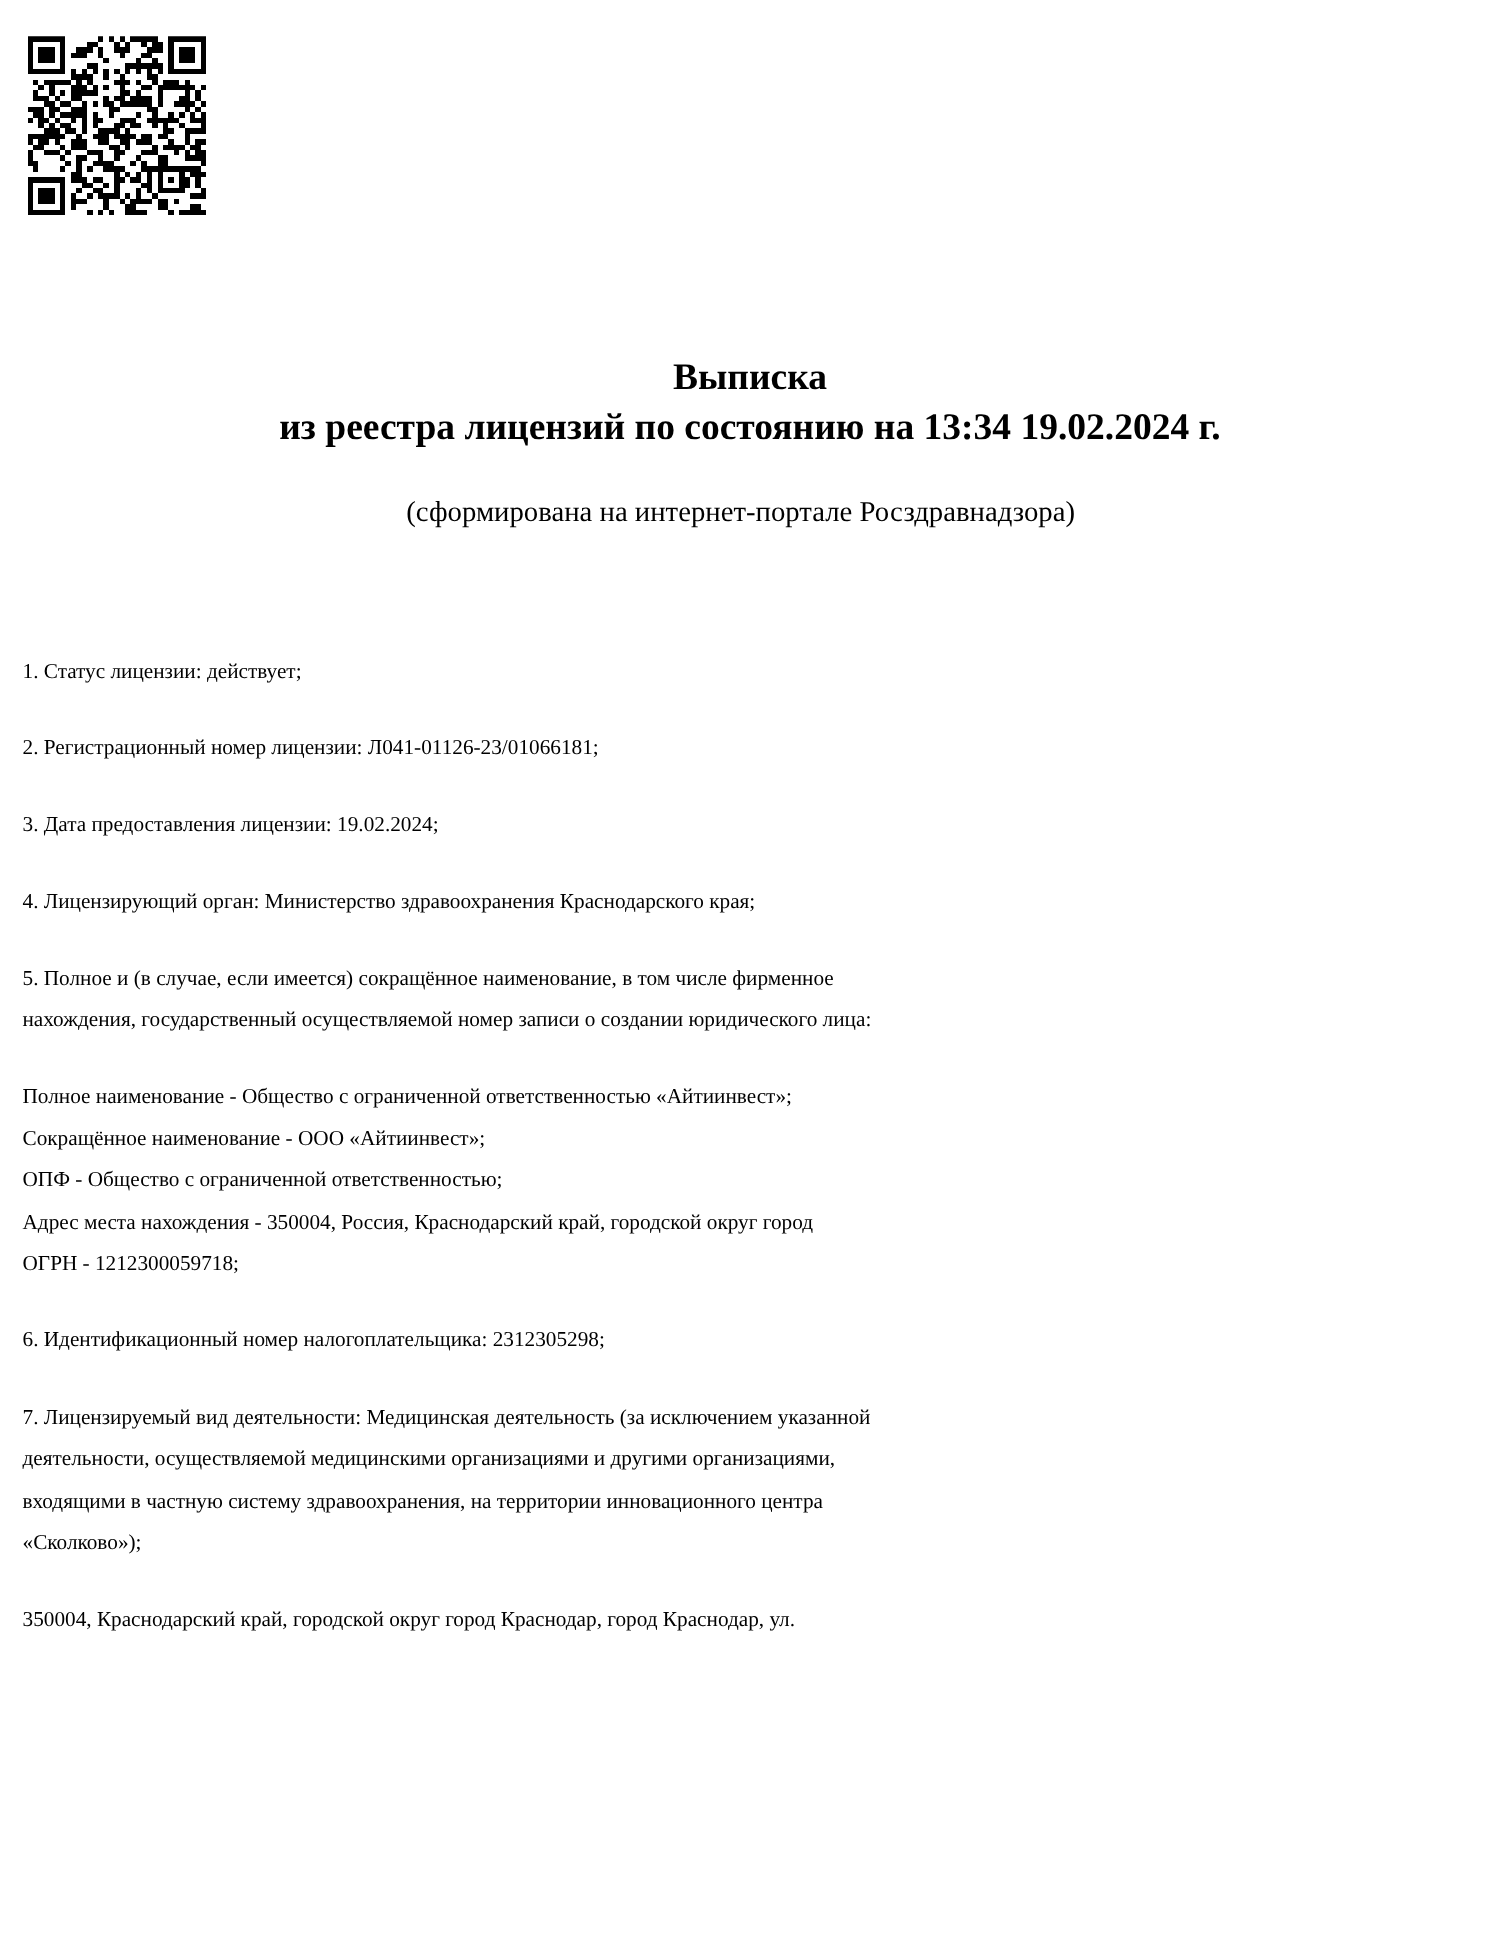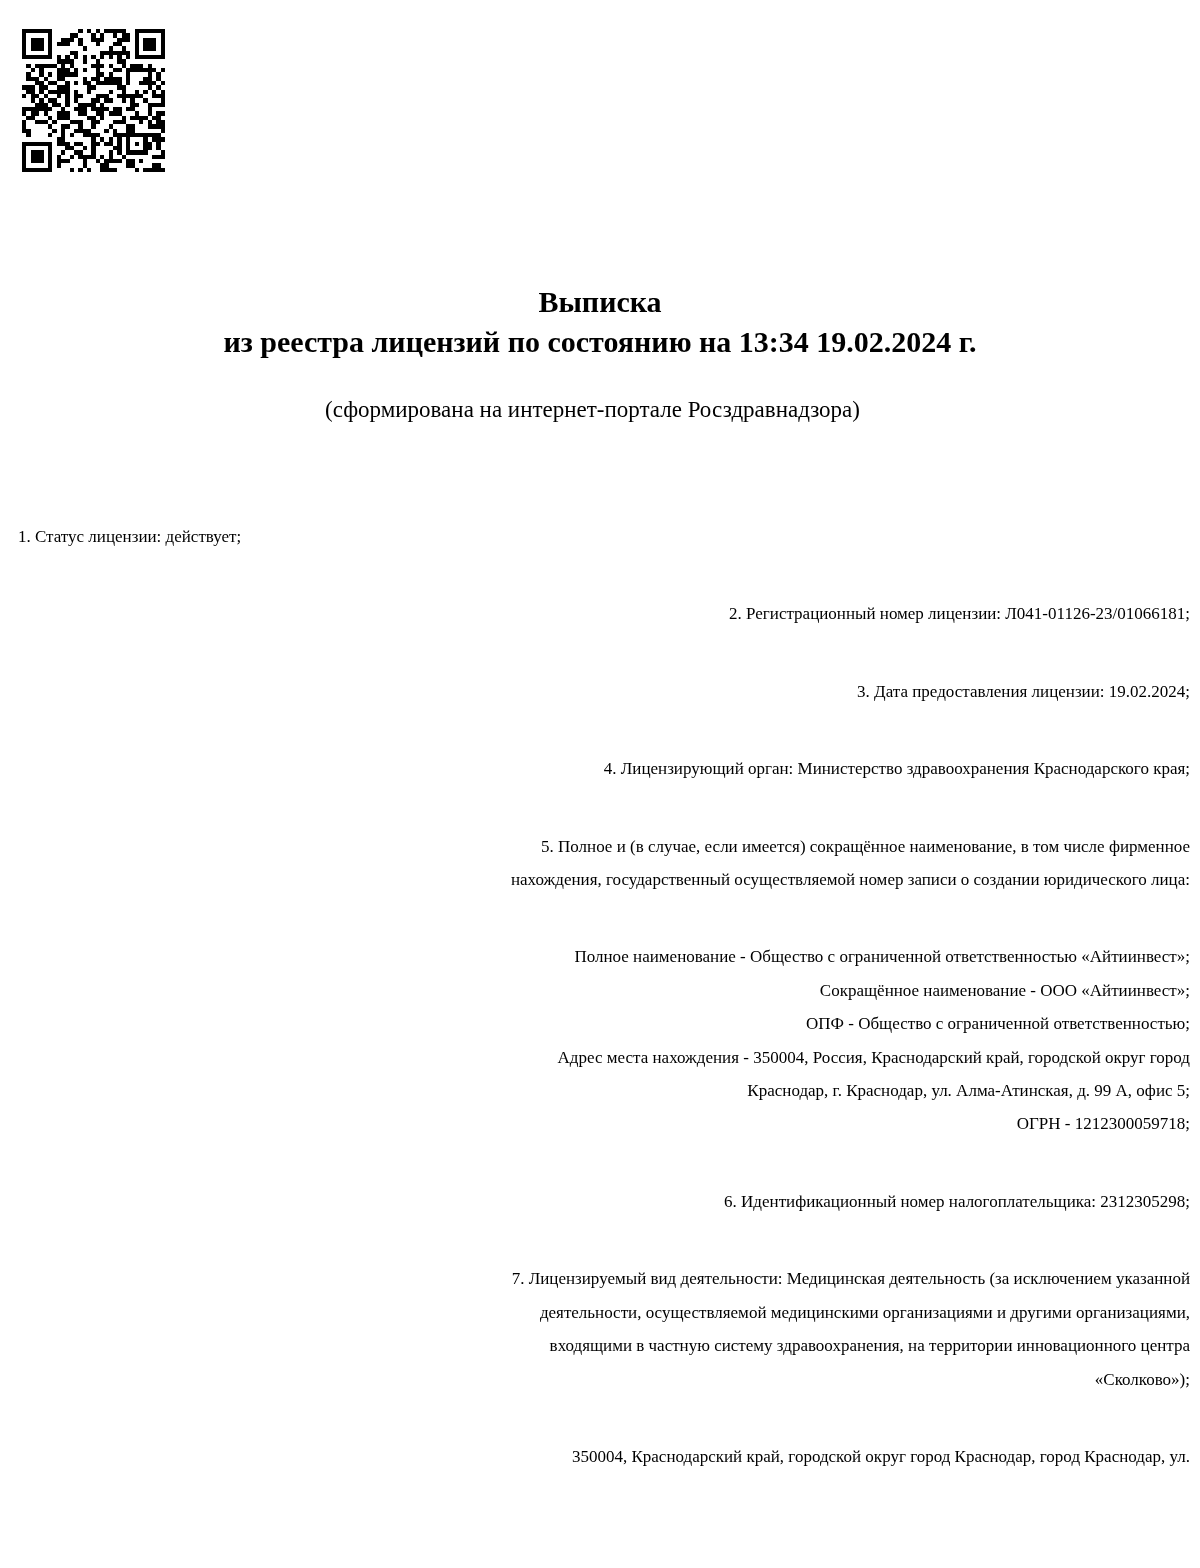--- a/index.html
+++ b/index.html
@@ -46,21 +46,21 @@
     position: absolute;
     left: 18px;
     top: 520px;
     width: 1172px;
     font-size: 17px;
   }
   .line {
     line-height: 33.4px;
     white-space: nowrap;
   }
-  .para + .para { margin-top: 44px; text-align: right; }
+  .para + .para { margin-top: 28px; }
 </style>
 </head>
 <body>
 
 <div class="qr" id="qr"><svg width="143" height="143" viewBox="0 0 33 33" shape-rendering="crispEdges" fill="#000000">
       <rect x="0" y="0" width="1" height="1"></rect>
       <rect x="1" y="0" width="1" height="1"></rect>
       <rect x="2" y="0" width="1" height="1"></rect>
       <rect x="3" y="0" width="1" height="1"></rect>
       <rect x="4" y="0" width="1" height="1"></rect>
@@ -625,21 +625,20 @@
   <div class="para">
     <div class="line">5. Полное и (в случае, если имеется) сокращённое наименование, в том числе фирменное</div>
     <div class="line">нахождения, государственный осуществляемой номер записи о создании юридического лица:</div>
   </div>
 
   <div class="para">
     <div class="line">Полное наименование - Общество с ограниченной ответственностью «Айтиинвест»;</div>
     <div class="line">Сокращённое наименование - ООО «Айтиинвест»;</div>
     <div class="line">ОПФ - Общество с ограниченной ответственностью;</div>
     <div class="line">Адрес места нахождения - 350004, Россия, Краснодарский край, городской округ город</div>
-    <div class="line">Краснодар, г. Краснодар, ул. Алма-Атинская, д. 99 А, офис 5;</div>
     <div class="line">ОГРН - 1212300059718;</div>
   </div>
 
   <div class="para">
     <div class="line">6. Идентификационный номер налогоплательщика: 2312305298;</div>
   </div>
 
   <div class="para">
     <div class="line">7. Лицензируемый вид деятельности: Медицинская деятельность (за исключением указанной</div>
     <div class="line">деятельности, осуществляемой медицинскими организациями и другими организациями,</div>

